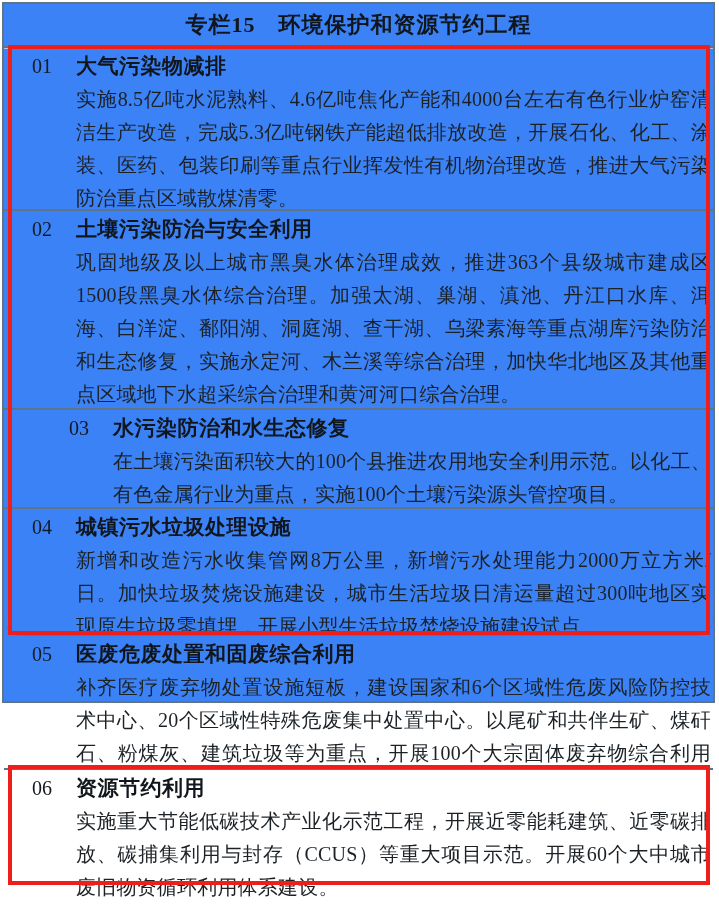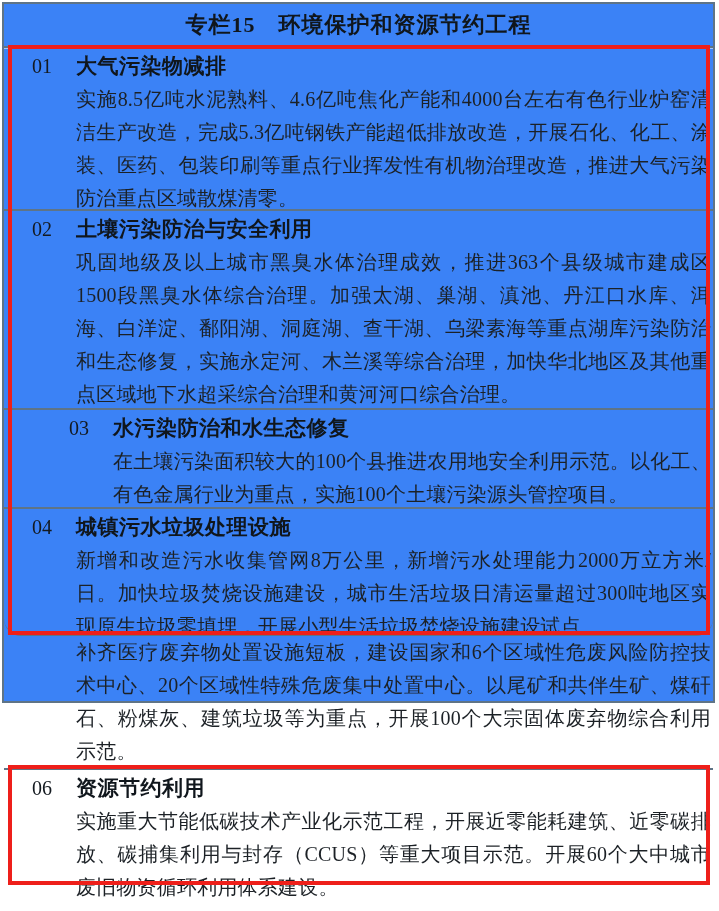--- a/index.html
+++ b/index.html
@@ -78,20 +78,24 @@
 
   <div class="section h-s04">
     <div class="sec-head">
       <span class="sec-num">04</span>
       <span class="sec-title">城镇污水垃圾处理设施</span>
     </div>
     <div class="sec-body">新增和改造污水收集管网8万公里，新增污水处理能力2000万立方米/日。加快垃圾焚烧设施建设，城市生活垃圾日清运量超过300吨地区实现原生垃圾零填埋，开展小型生活垃圾焚烧设施建设试点。</div>
   </div>
 
   <div class="section h-s05">
+    <div class="sec-head">
+      <span class="sec-num">05</span>
+      <span class="sec-title">医废危废处置和固废综合利用</span>
+    </div>
     <div class="sec-body">补齐医疗废弃物处置设施短板，建设国家和6个区域性危废风险防控技术中心、20个区域性特殊危废集中处置中心。以尾矿和共伴生矿、煤矸石、粉煤灰、建筑垃圾等为重点，开展100个大宗固体废弃物综合利用示范。</div>
   </div>
 
   <div class="section h-s06 last">
     <div class="sec-head">
       <span class="sec-num">06</span>
       <span class="sec-title">资源节约利用</span>
     </div>
     <div class="sec-body">实施重大节能低碳技术产业化示范工程，开展近零能耗建筑、近零碳排放、碳捕集利用与封存（CCUS）等重大项目示范。开展60个大中城市废旧物资循环利用体系建设。</div>
   </div>

